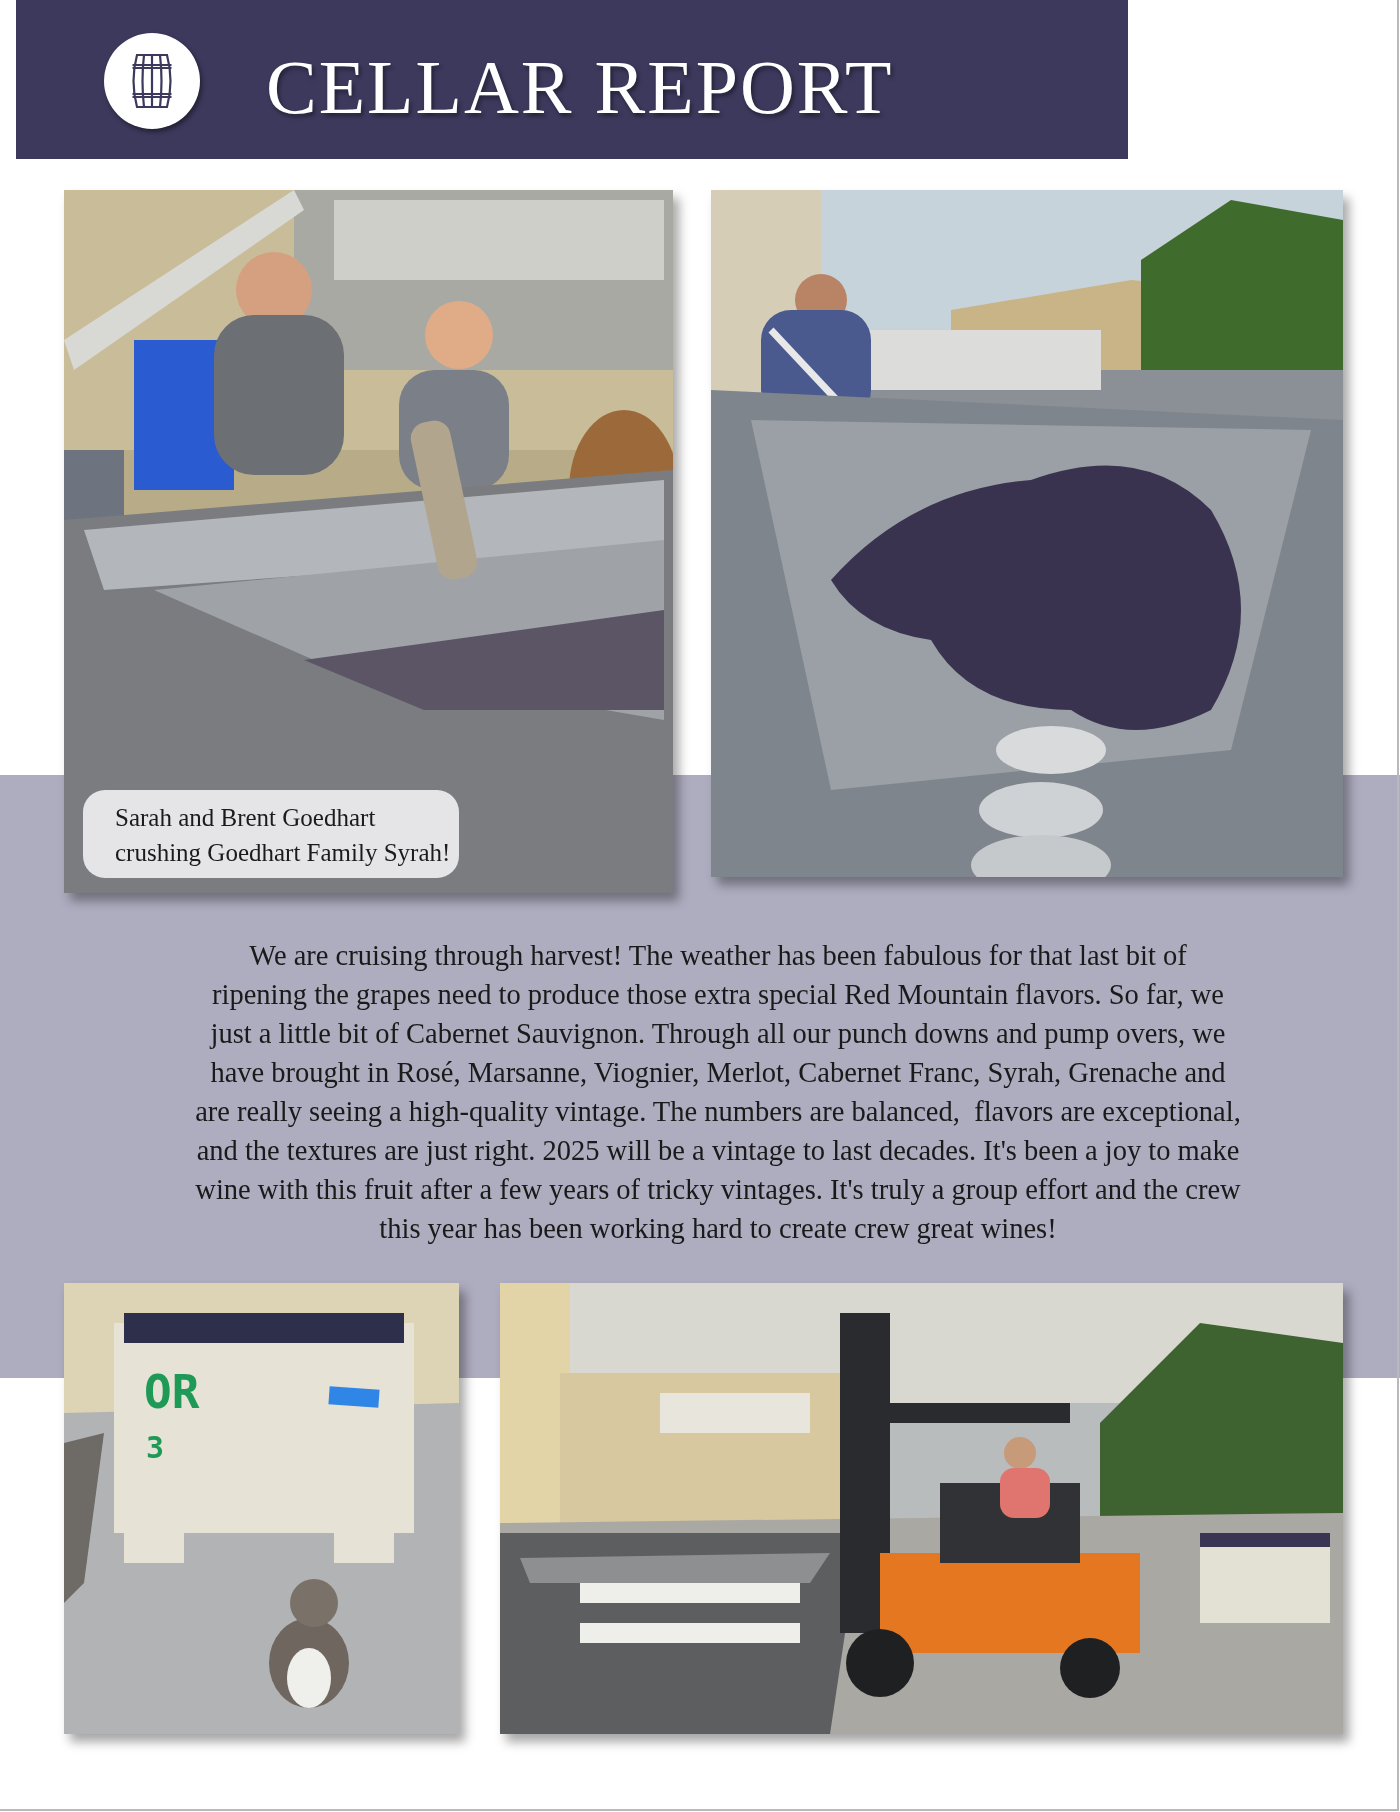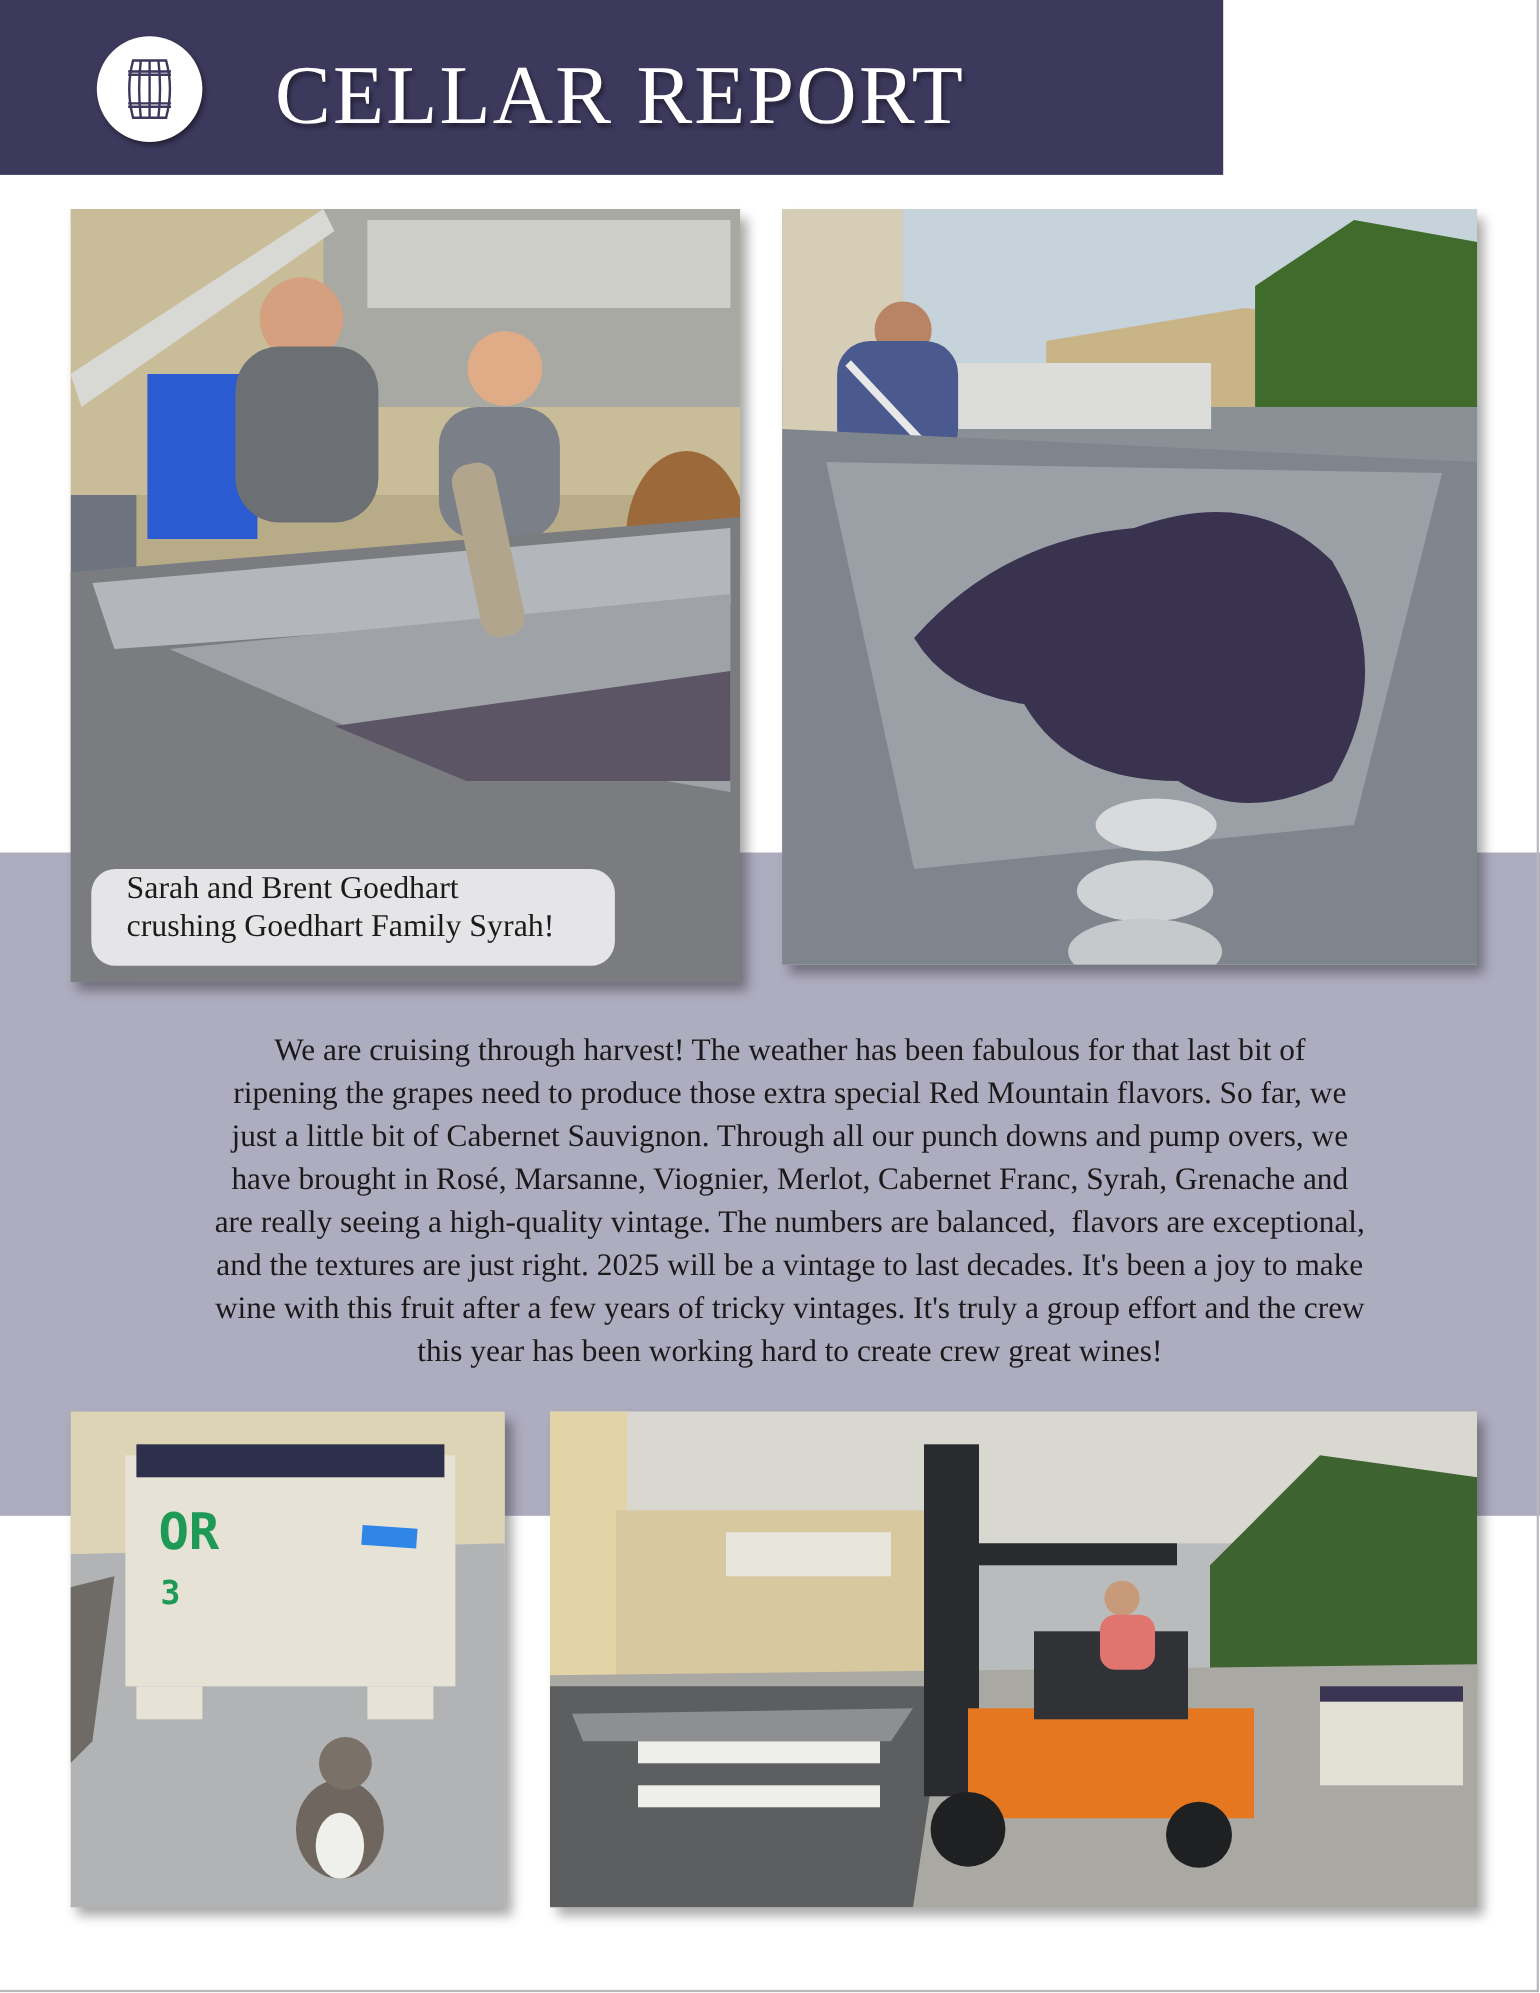--- a/index.html
+++ b/index.html
@@ -7,21 +7,21 @@
     width: 1400px; height: 1812px; position: relative; overflow: hidden;
     background: #ffffff;
     font-family: "DejaVu Serif", "Liberation Serif", serif;
   }
   .page-border {
     position: absolute; left: 0; top: 0; width: 1397px; height: 1809px;
     border-right: 2px solid #b9b9bb; border-bottom: 2px solid #b9b9bb;
     pointer-events: none; z-index: 20;
   }
   .header {
-    position: absolute; left: 0; top: 0; width: 1112px; height: 159px;
+    position: absolute; left: 16px; top: 0; width: 1112px; height: 159px;
     background: #3d395d;
   }
   .logo {
     position: absolute; left: 88px; top: 33px; width: 96px; height: 96px;
     border-radius: 50%; background: #ffffff;
     box-shadow: 2px 3px 5px rgba(0,0,0,0.45);
     display: flex; align-items: center; justify-content: center;
   }
   .title {
     position: absolute; left: 250px; top: 42px;
@@ -33,25 +33,25 @@
   .band {
     position: absolute; left: 0; top: 775px; width: 1400px; height: 603px;
     background: #aeacbf;
   }
   .photo {
     position: absolute; overflow: hidden;
     box-shadow: 6px 8px 10px rgba(0,0,0,0.35);
   }
   .photo svg { display: block; width: 100%; height: 100%; }
   .caption {
-    position: absolute; left: 19px; top: 600px; width: 476px; height: 88px;
+    position: absolute; left: 19px; top: 600px; width: 376px; height: 88px;
     background: rgba(233,233,235,0.96); border-radius: 22px;
-    box-sizing: border-box; padding: 0 0 0 32px;
+    box-sizing: border-box; padding: 10px 0 0 32px;
     font-family: "Liberation Serif", "DejaVu Serif", serif;
-    font-size: 29px; line-height: 35px; color: #1b1b1b;
+    font-size: 25px; line-height: 35px; color: #1b1b1b;
   }
   .caption span { display: block; white-space: nowrap; }
   .body-text {
     position: absolute; left: 68px; top: 936px; width: 1300px;
     font-family: "Liberation Serif", "DejaVu Serif", serif;
     font-size: 28.5px; line-height: 39px; color: #1a1a1a; text-align: center;
   }
   .body-text span { display: block; white-space: pre; }
 </style>
 </head>

